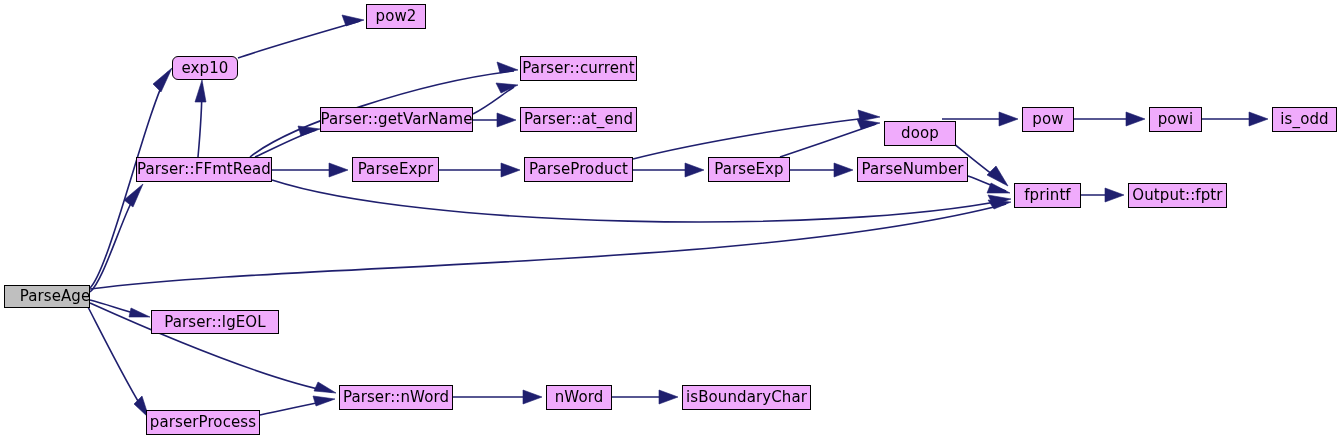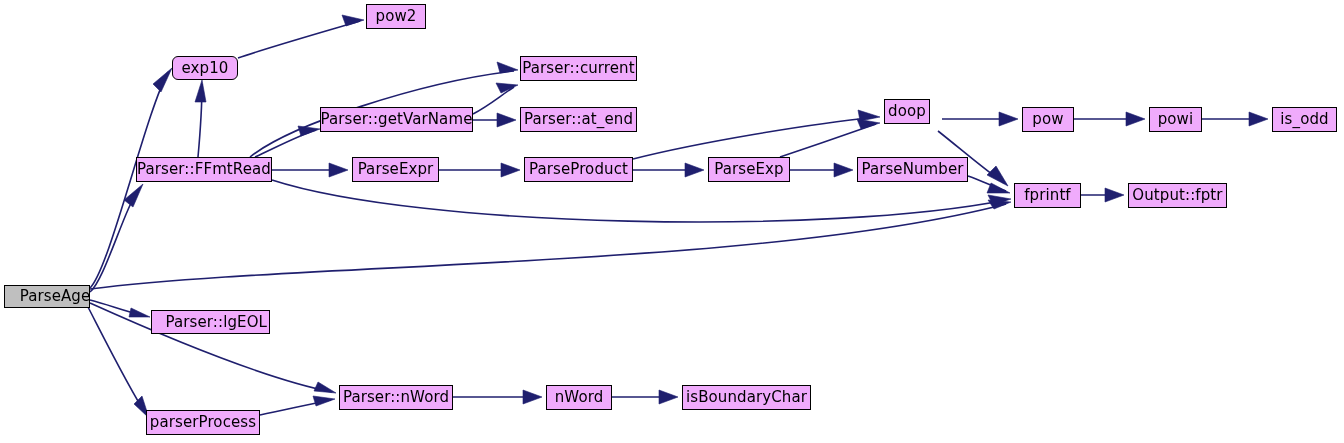--- a/index.html
+++ b/index.html
@@ -201,39 +201,39 @@
       </div>
       <div class="node" style="left: 524px; top: 157px; width: 109px; height: 25px; text-align: center;">
         <span class="node-label">ParseProduct</span>
       </div>
       <div class="node" style="left: 708px; top: 157px; width: 82px; height: 25px;">
         <span class="node-label">ParseExp</span>
       </div>
       <div class="node" style="left: 857px; top: 157px; width: 111px; height: 25px;">
         <span class="node-label">ParseNumber</span>
       </div>
-      <div class="node" style="left: 884px; top: 99px; width: 46px; height: 25px;">
+      <div class="node" style="left: 884px; top: 121px; width: 72px; height: 25px;">
         <span class="node-label">doop</span>
       </div>
       <div class="node" style="left: 1022px; top: 107px; width: 52px; height: 25px;">
         <span class="node-label">pow</span>
       </div>
       <div class="node" style="left: 1149px; top: 107px; width: 53px; height: 25px;">
         <span class="node-label">powi</span>
       </div>
       <div class="node" style="left: 1272px; top: 107px; width: 65px; height: 25px;">
         <span class="node-label">is_odd</span>
       </div>
       <div class="node" style="left: 1014px; top: 183px; width: 67px; height: 25px;">
         <span class="node-label">fprintf</span>
       </div>
       <div class="node" style="left: 1128px; top: 183px; width: 99px; height: 25px;">
         <span class="node-label">Output::fptr</span>
       </div>
-      <div class="node" style="left: 151px; top: 310px; width: 119px; height: 24px; justify-content: flex-end;">
+      <div class="node" style="left: 151px; top: 310px; width: 128px; height: 24px;">
         <span class="node-label">Parser::lgEOL</span>
       </div>
       <div class="node" style="left: 339px; top: 385px; width: 114px; height: 25px;">
         <span class="node-label">Parser::nWord</span>
       </div>
       <div class="node" style="left: 546px; top: 385px; width: 66px; height: 25px; align-items: center;">
         <span class="node-label">nWord</span>
       </div>
       <div class="node" style="left: 682px; top: 385px; width: 129px; height: 25px;">
         <span class="node-label">isBoundaryChar</span>

